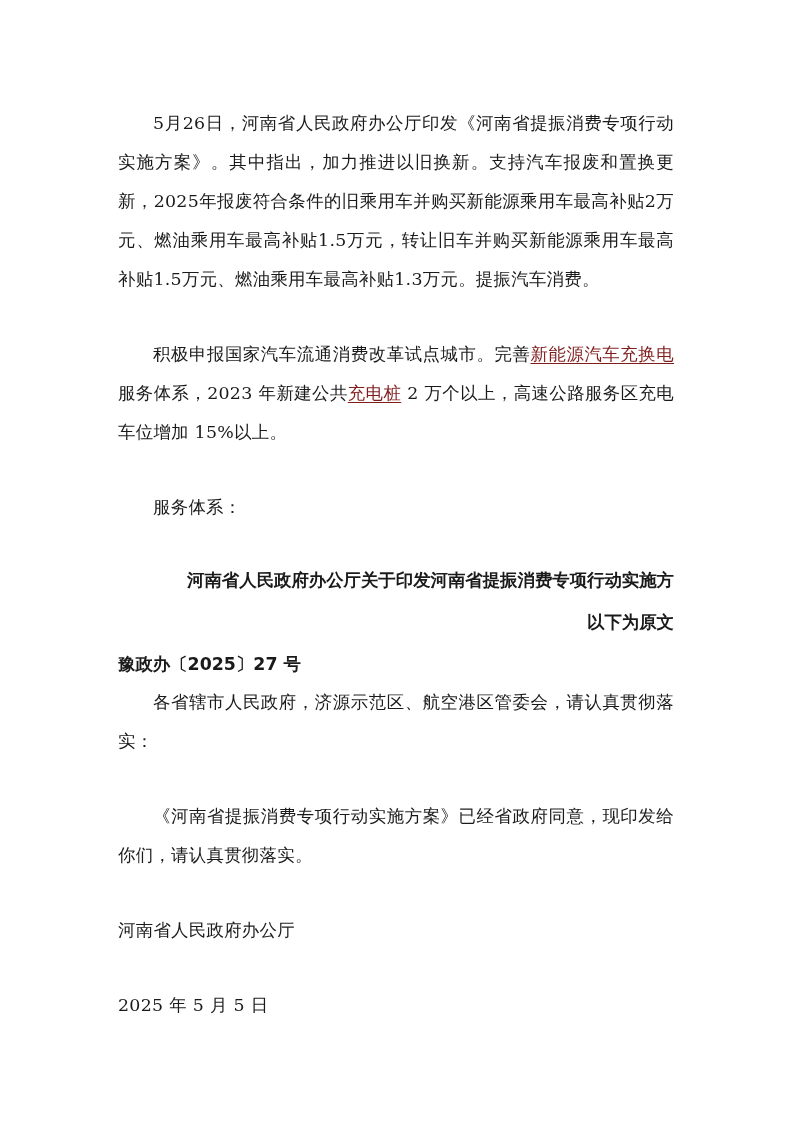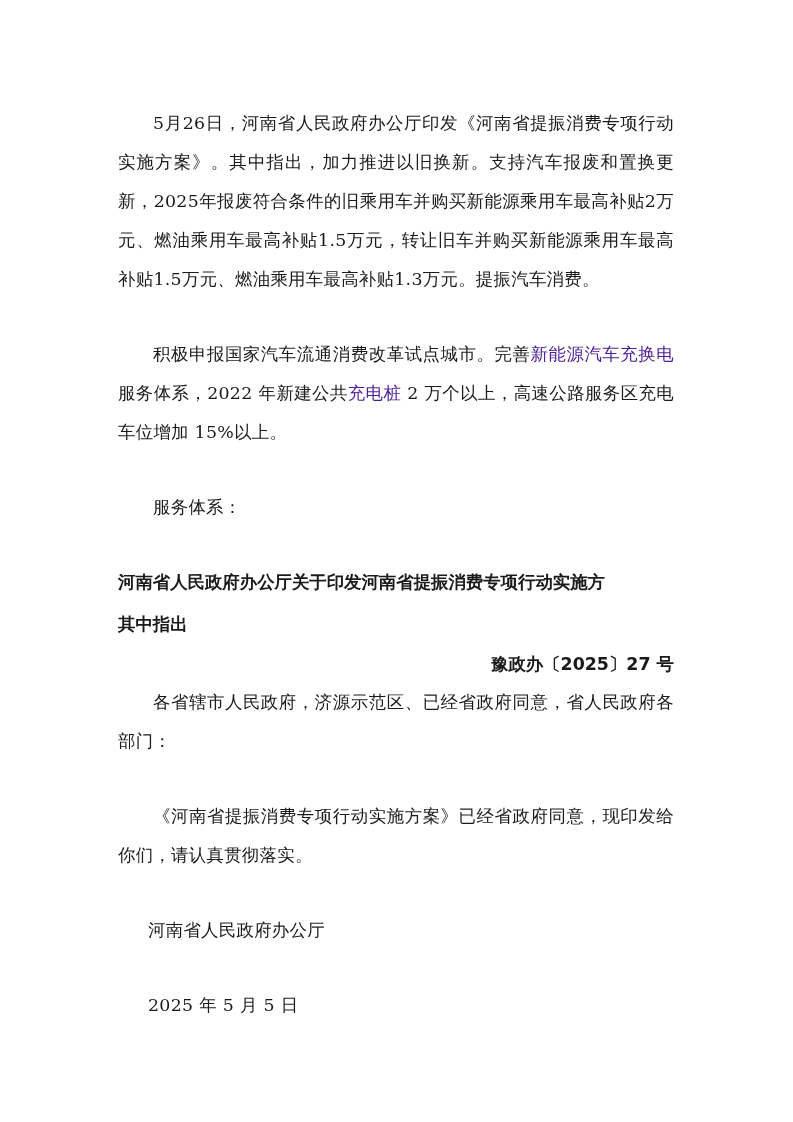--- a/index.html
+++ b/index.html
@@ -1,50 +1,50 @@
 <!DOCTYPE html>
 <html><head>
 <meta charset="utf-8">
 <style>
   html, body { margin: 0; padding: 0; background: #ffffff; }
   body { width: 793px; height: 1122px; position: relative; overflow: hidden;
          font-family: "DejaVu Serif", "Liberation Serif", serif; color: #1a1a1a; }
   .page { position: absolute; left: 118px; top: 104px; width: 556px; }
   .p { font-size: 17.4px; line-height: 39px; margin: 0; text-align: justify; text-align-last: left; letter-spacing: 0.3px; }
   .indent { text-indent: 35px; }
-  .link { color: #4c1d95; text-underline-offset: 3px; }
+  .link { color: #7f1d1d; text-decoration: underline; text-underline-offset: 3px; }
   .gap { height: 36px; }
-  .title { font-family: Liberation Serif, serif; font-weight: bold; font-size: 17.4px;
-           text-align: left; line-height: 42px; margin: 0; }
+  .title { font-family: Liberation Mono, monospace; font-weight: bold; font-size: 17.4px;
+           text-align: right; line-height: 42px; margin: 0; }
   .docno { font-family: "DejaVu Sans", "Liberation Sans", sans-serif; font-weight: bold; font-size: 17.4px;
-           text-align: right; line-height: 38px; margin: 0; }
-  .right { text-align: center; margin-left: 30px; }
+           text-align: left; line-height: 38px; margin: 0; }
+  .right { text-align: center; }
 </style>
 </head>
 <body>
 
 <div class="page">
 
   <p class="p indent">5月26日，河南省人民政府办公厅印发《河南省提振消费专项行动实施方案》。其中指出，加力推进以旧换新。支持汽车报废和置换更新，2025年报废符合条件的旧乘用车并购买新能源乘用车最高补贴2万元、燃油乘用车最高补贴1.5万元，转让旧车并购买新能源乘用车最高补贴1.5万元、燃油乘用车最高补贴1.3万元。提振汽车消费。</p>
 
   <div class="gap"></div>
 
-  <p class="p indent"><span>积极申报国家汽车流通消费改革试点城市。完善</span><a class="link">新能源汽车充换电</a><span>服务体系，2022 年新建公共</span><a class="link">充电桩</a><span> 2 万个以上，高速公路服务区充电车位增加 15%以上。</span></p>
+  <p class="p indent"><span>积极申报国家汽车流通消费改革试点城市。完善</span><a class="link">新能源汽车充换电</a><span>服务体系，2023 年新建公共</span><a class="link">充电桩</a><span> 2 万个以上，高速公路服务区充电车位增加 15%以上。</span></p>
 
   <div class="gap"></div>
 
   <p class="p indent">服务体系：</p>
 
   <div style="height:34px"></div>
 
   <p class="title">河南省人民政府办公厅关于印发河南省提振消费专项行动实施方</p>
-  <p class="title">其中指出</p>
+  <p class="title">以下为原文</p>
   <p class="docno">豫政办〔2025〕27 号</p>
 
-  <p class="p indent">各省辖市人民政府，济源示范区、已经省政府同意，省人民政府各部门：</p>
+  <p class="p indent">各省辖市人民政府，济源示范区、航空港区管委会，请认真贯彻落实：</p>
 
   <div class="gap"></div>
 
   <p class="p indent">《河南省提振消费专项行动实施方案》已经省政府同意，现印发给你们，请认真贯彻落实。</p>
 
   <div class="gap"></div>
 
   <p class="p right">河南省人民政府办公厅</p>
 
   <div class="gap"></div>

